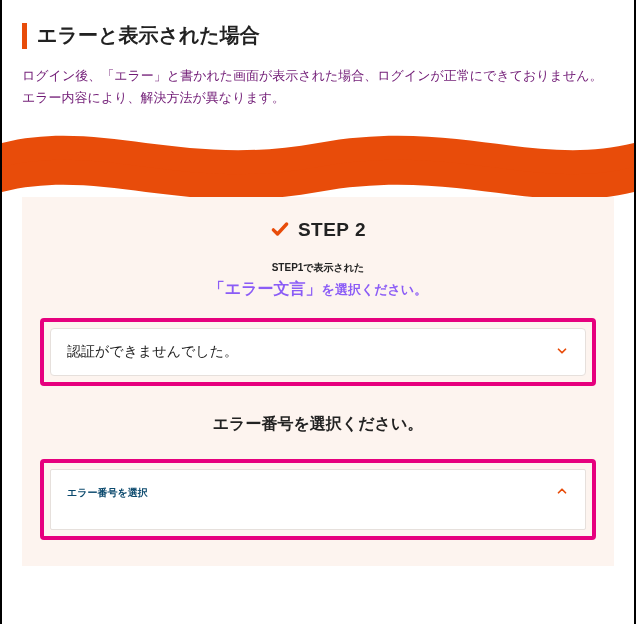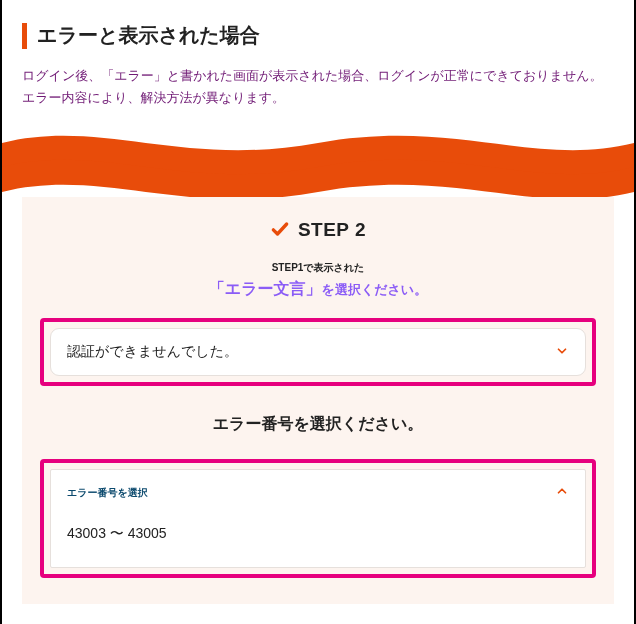--- a/index.html
+++ b/index.html
@@ -94,21 +94,21 @@
   .highlight-box {
     border: 4px solid #e6007e;
     border-radius: 4px;
     padding: 6px;
     margin-bottom: 24px;
     background: transparent;
   }
   .select-row {
     background: #fff;
     border: 1px solid #e6e0dc;
-    border-radius: 9px;
+    border-radius: 4px;
     padding: 14px 16px;
     display: flex;
     align-items: center;
     justify-content: space-between;
     cursor: pointer;
   }
   .select-text {
     font-size: 14px;
     color: #222;
   }
@@ -223,18 +223,17 @@
     <div class="expand-panel">
       <div class="expand-header">
         <span class="expand-title">エラー番号を選択</span>
         <span class="chevron-up">
           <svg width="14" height="14" viewBox="0 0 24 24" fill="none" stroke="#e84c0a" stroke-width="3" stroke-linecap="round" stroke-linejoin="round">
               <polyline points="6 15 12 9 18 15"></polyline>
             </svg>
         </span>
       </div>
       <div class="expand-items">
-        <div class="expand-item">43003 〜 43005</div>
       </div>
     </div>
   </div>
 
 </div>
 
 </body></html>

